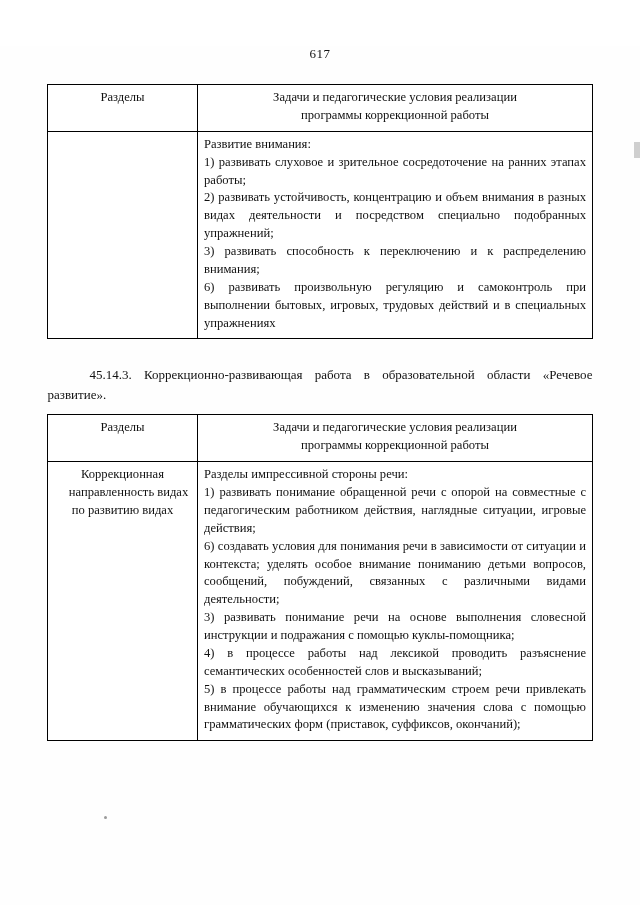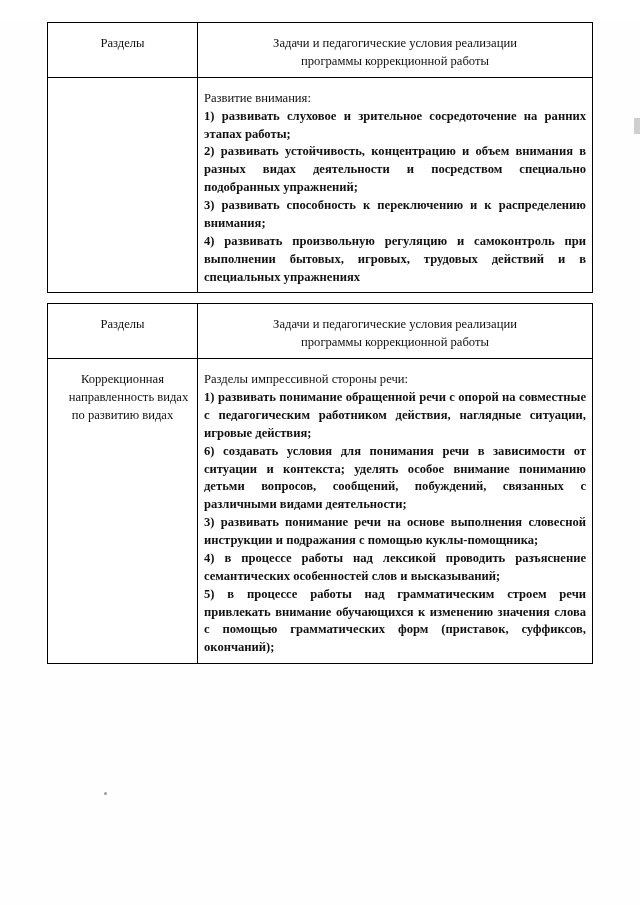--- a/index.html
+++ b/index.html
@@ -34,42 +34,41 @@
     table-layout: fixed;
     margin: 0 auto;
     border: 1px solid #000;
     background: #fff;
   }
   .table-1 { width: 545px; margin-top: 22px; }
   .table-2 { width: 545px; margin-top: 10px; }
   .doc-table td, .doc-table th {
     border: 1px solid #000;
     vertical-align: top;
-    padding: 12px 6px 6px 6px;
+    padding: 4px 6px 6px 6px;
     font-size: 12.6px;
     line-height: 1.42;
     font-weight: normal;
     margin-top: 20px;
   }
   .col-a { width: 150px; }
   .col-b { width: 395px; }
   .th-center {
     text-align: center;
     padding-top: 6px;
     padding-bottom: 6px;
   }
   .th-center .l2 { display: block; }
   .cell-just p {
     margin: 0;
     text-align: justify;
     text-justify: inter-word;
   }
   .cell-just p.num {
     text-indent: 0;
-    font-weight: bold;
   }
   .cell-left p {
     margin: 0;
     text-align: center;
   }
   .cell-left p.ind {
     padding-left: 12px;
   }
   .para-section {
     margin: 26px auto 0 auto;
@@ -99,20 +98,21 @@
   }
 </style>
 </head>
 <body>
 
 <div class="page">
 
   <div class="edge-mark"></div>
   <div class="speck" style="left:104px; top:770px;"></div>
 
+  <div class="page-number">617</div>
 
   <table class="doc-table table-1">
     <colgroup>
         <col class="col-a">
         <col class="col-b">
       </colgroup>
     <tbody>
       <tr>
         <td class="th-center">Разделы</td>
         <td class="th-center">
@@ -120,26 +120,32 @@
           <span class="l2">программы коррекционной работы</span>
         </td>
       </tr>
       <tr>
         <td></td>
         <td class="cell-just">
           <p>Развитие внимания:</p>
           <p class="num">1) развивать слуховое и зрительное сосредоточение на ранних этапах работы;</p>
           <p class="num">2) развивать устойчивость, концентрацию и объем внимания в разных видах деятельности и посредством специально подобранных упражнений;</p>
           <p class="num">3) развивать способность к переключению и к распределению внимания;</p>
-          <p class="num">4) развивать произвольную регуляцию и самоконтроль при выполнении бытовых, игровых, трудовых действий и в специальных упражнениях</p>
+          <p class="num">6) развивать произвольную регуляцию и самоконтроль при выполнении бытовых, игровых, трудовых действий и в специальных упражнениях</p>
         </td>
       </tr>
     </tbody>
   </table>
 
+  <div class="para-section">
+    <span class="first-line">
+      <span>45.14.3.</span>
+      <span>Коррекционно-развивающая работа в образовательной области «Речевое развитие».</span>
+    </span>
+  </div>
 
   <table class="doc-table table-2">
     <colgroup>
         <col class="col-a">
         <col class="col-b">
       </colgroup>
     <tbody>
       <tr>
         <td class="th-center">Разделы</td>
         <td class="th-center">

